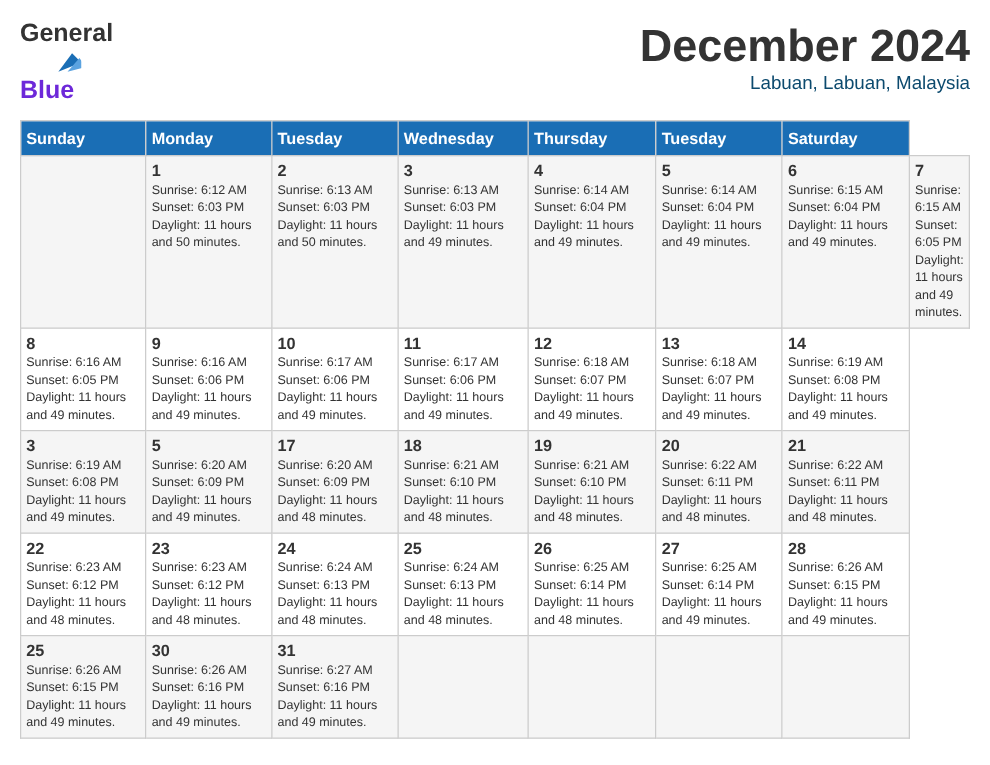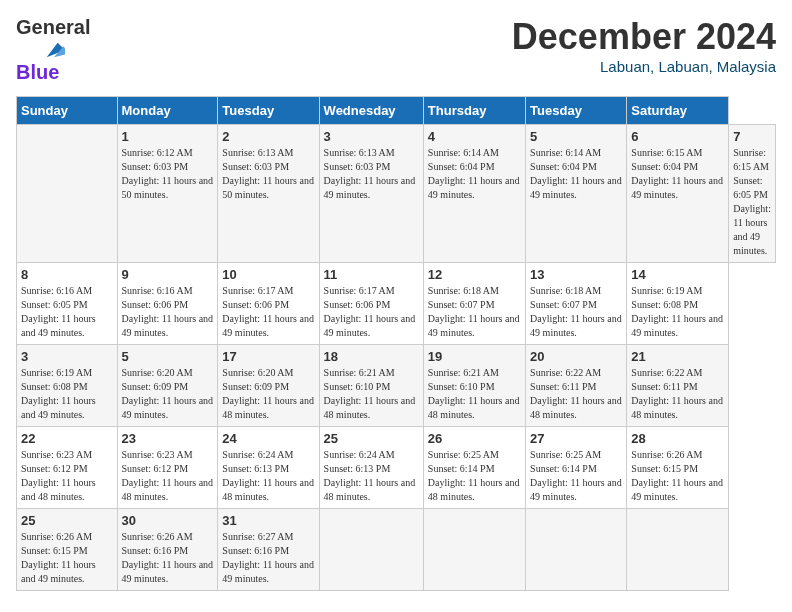--- a/index.html
+++ b/index.html
@@ -84,21 +84,20 @@
     .day-num {
       font-size: 13px;
       font-weight: bold;
       display: block;
       margin-bottom: 2px;
     }
     .day-info {
       font-size: 10px;
       color: #333;
       line-height: 1.4;
-      font-family: Liberation Serif, serif;
     }
     .empty-cell {
       background-color: #f5f5f5;
     }
   </style>
 </head>
 <body>
 
 <div class="header-area">
   <div class="logo">

